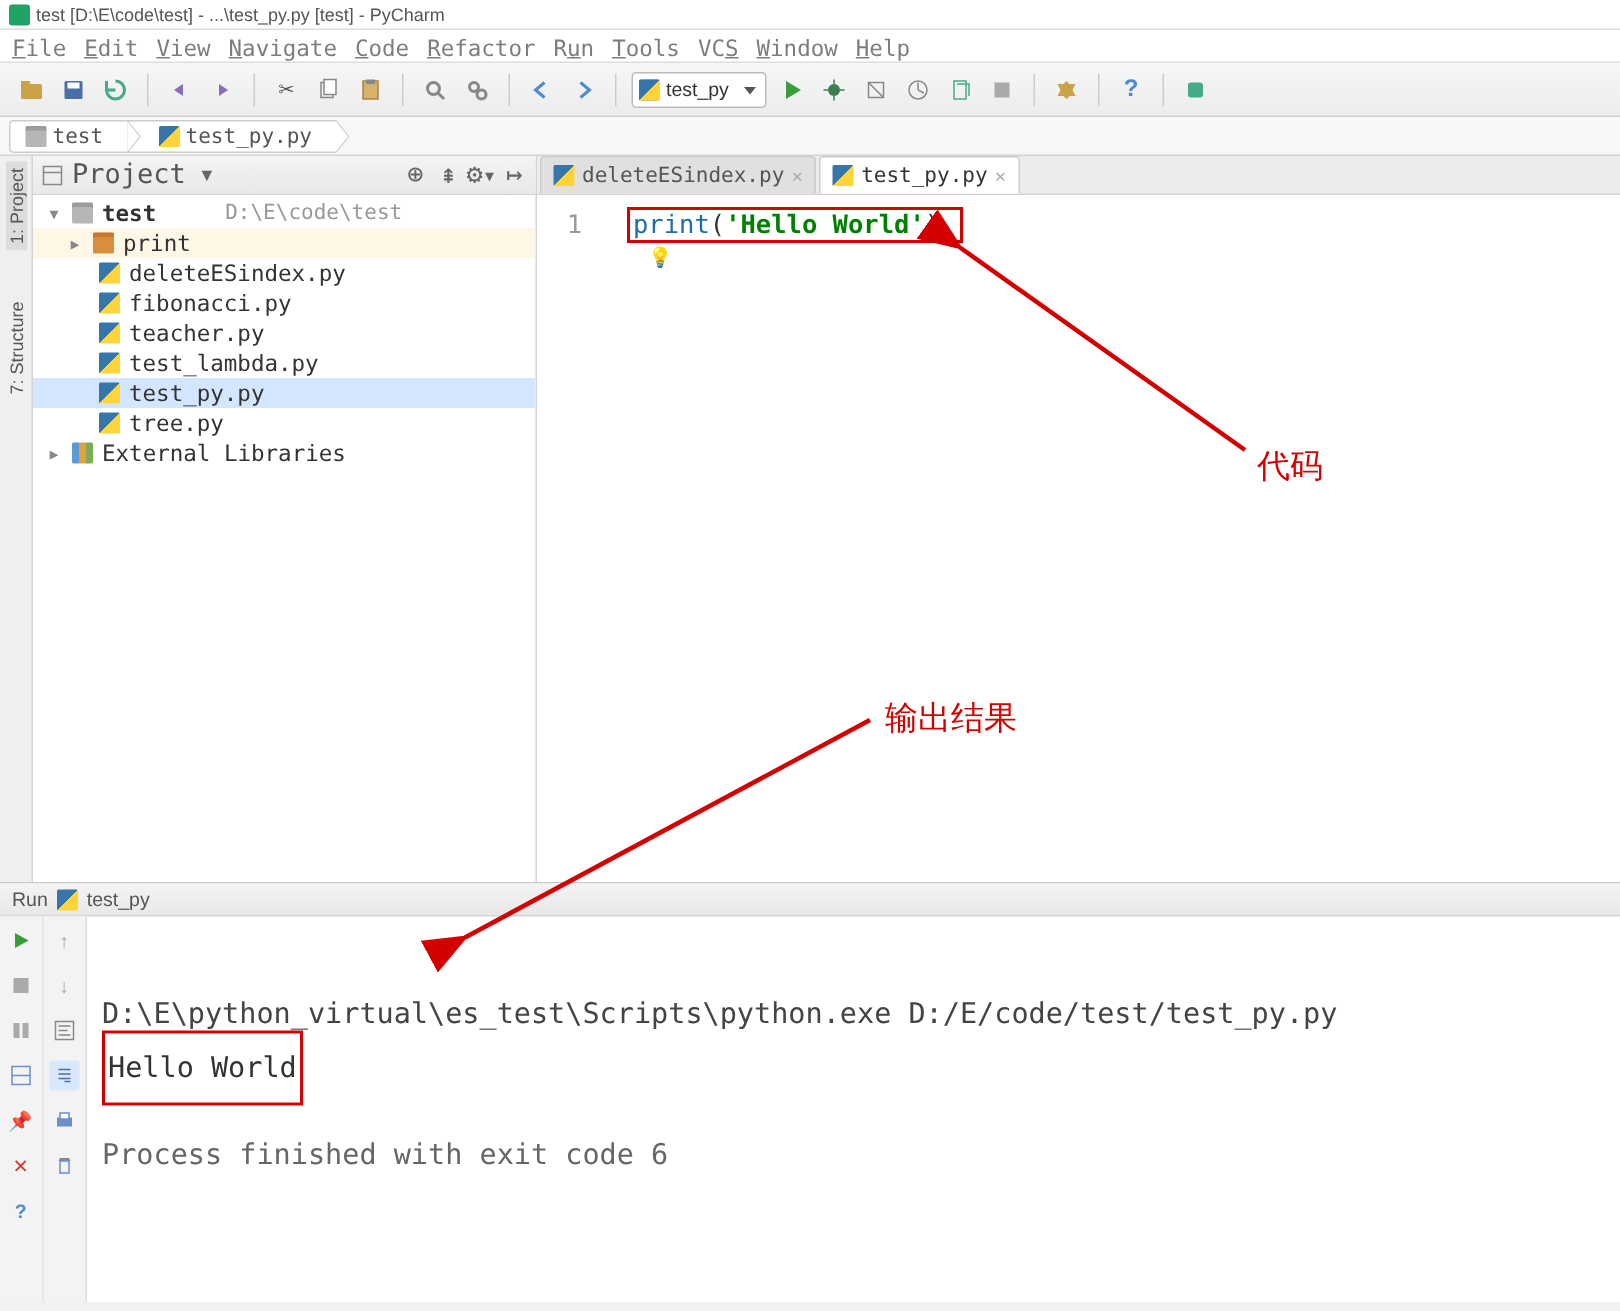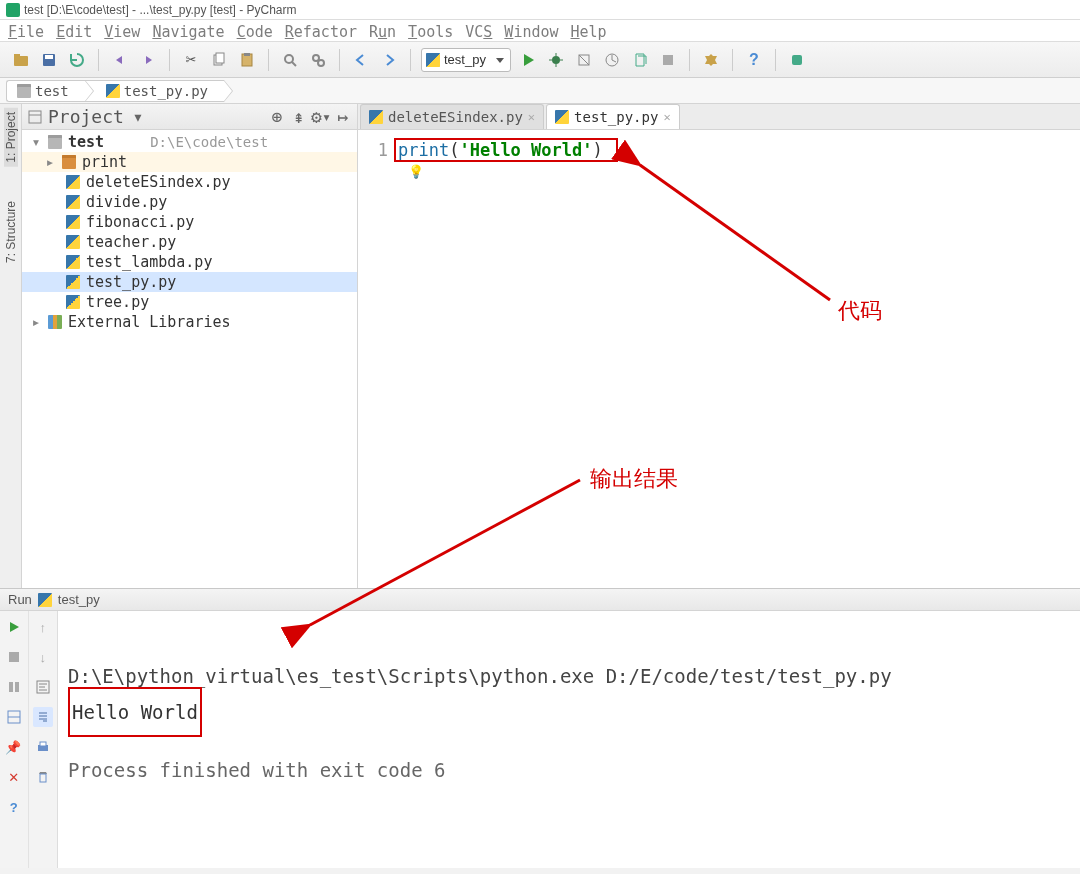--- a/index.html
+++ b/index.html
@@ -155,21 +155,21 @@
   .tab {
     height:25px; padding:0 8px; display:flex; align-items:center; gap:5px;
     background:#e0e0e0; border:1px solid #ccc; border-bottom:none;
     font-family:"Consolas",monospace; font-size:14px; color:#555; cursor:pointer;
     border-radius:3px 3px 0 0; margin-left:2px;
   }
   .tab.active { background:#fff; color:#333; }
   .tab .close-x { color:#aaa; cursor:pointer; font-size:12px; }
   .editor { flex:1; display:flex; font-family:"Consolas",monospace; font-size:17px; position:relative; }
   .gutter { width:40px; text-align:right; padding:10px 10px 0 0; color:#999; background:#fff;}
-  .code-body { padding:10px 0 0 0; position:relative; flex:1; }
+  .code-body { padding:10px 0 0 0; position:relative; flex:1;margin-left:24px; }
   .code-highlight {
     position:absolute; left: -4px; top: 8px; width: 224px; height: 24px;
     border: 2px solid #d40000;
   }
   .code-line .kw { color: #1c6ea4; }
   .code-line .str { color: #008000; font-weight: bold; }
   .bulb { position:absolute; left: 10px; top: 34px; color:#e2a23b; font-size:13px; }
   
   .run-panel {
     height: 280px; border-top:1px solid #c8c8c8; background:#fff;
@@ -391,24 +391,20 @@
       </div>
       <div class="node indent1 venv-row">
         <span class="tw">▸</span>
         <span class="venv-icon"></span>
         <span>print</span>
       </div>
       <div id="file-list">
           <div class="node indent2">
             <span class="py-icon"></span>
             <span>deleteESindex.py</span>
-          </div>
-          <div class="node indent2">
-            <span class="py-icon"></span>
-            <span>divide.py</span>
           </div>
           <div class="node indent2">
             <span class="py-icon"></span>
             <span>fibonacci.py</span>
           </div>
           <div class="node indent2">
             <span class="py-icon"></span>
             <span>teacher.py</span>
           </div>
           <div class="node indent2">

